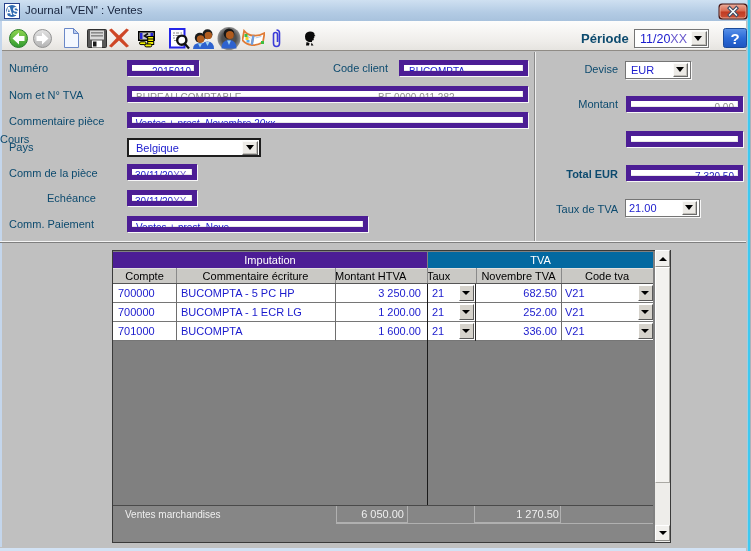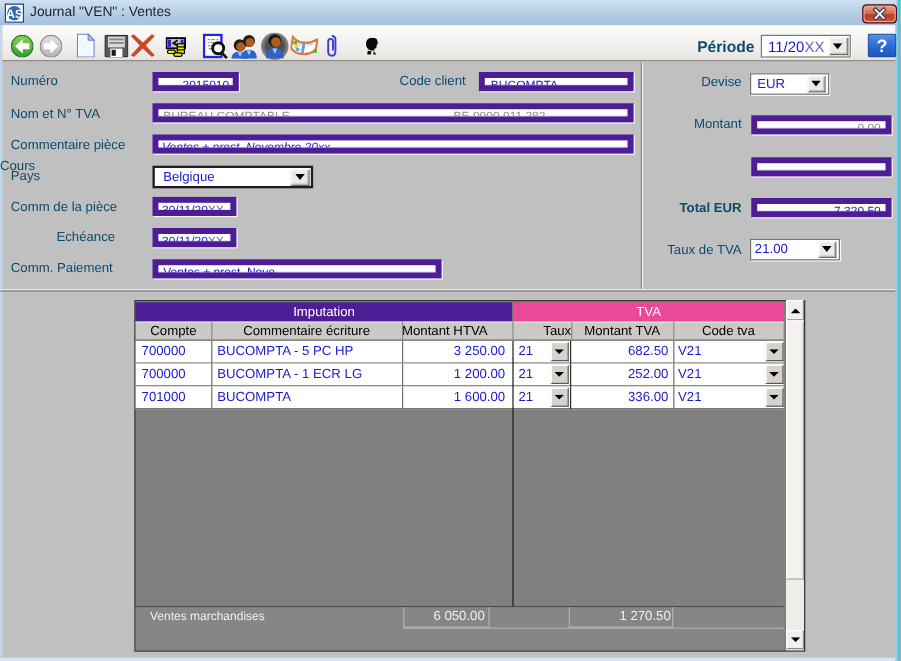--- a/index.html
+++ b/index.html
@@ -256,29 +256,29 @@
 <svg class="abs" style="left:685px;top:205px;" width="9" height="6">
     <path d="M0 0 L8 0 L4 5 Z" fill="#000"></path>
   </svg>
 
 <div class="abs" style="left:0;top:241px;width:746px;height:1px;background:#f4f4f4;"></div>
 <div class="abs" style="left:0;top:242px;width:746px;height:1px;background:#7e7e7e;"></div>
 
 <div class="abs" style="left:112px;top:250px;width:559px;height:293px;background:#808080;border:1px solid #3a3a3a;box-sizing:border-box;"></div>
 
 <div class="abs" style="left:113px;top:252px;width:314px;height:16px;background:#4c1d95;color:#fff;font-size:11px;text-align:center;line-height:16px;">Imputation</div>
-<div class="abs" style="left:428px;top:252px;width:225px;height:16px;background:#ec4899;color:#fff;font-size:11px;text-align:center;line-height:16px;">TVA</div>
+<div class="abs" style="left:428px;top:252px;width:225px;height:16px;background:#0369a1;color:#fff;font-size:11px;text-align:center;line-height:16px;">TVA</div>
 <div class="abs" style="left:427px;top:252px;width:1px;height:16px;background:#808080;"></div>
 
 <div class="abs" style="left:113px;top:268px;width:540px;height:16px;background:#cac9c5;border-top:1px solid #e2e1dd;border-bottom:1px solid #555;box-sizing:border-box;"></div>
 <div class="abs" style="left:113px;top:270px;width:63px;height:12px;font-size:11px;text-align:center;">Compte</div>
 <div class="abs" style="left:176px;top:270px;width:159px;height:12px;font-size:11px;text-align:center;">Commentaire écriture</div>
 <div class="abs" style="left:335px;top:270px;width:92px;height:12px;font-size:11px;text-align:left;">Montant HTVA</div>
-<div class="abs" style="left:427px;top:270px;width:49px;height:12px;font-size:11px;text-align:right;">Taux</div>
-<div class="abs" style="left:476px;top:270px;width:85px;height:12px;font-size:11px;text-align:center;">Montant TVA</div>
+<div class="abs" style="left:427px;top:270px;width:49px;height:12px;font-size:11px;text-align:left;">Taux</div>
+<div class="abs" style="left:476px;top:270px;width:85px;height:12px;font-size:11px;text-align:center;">Novembre TVA</div>
 <div class="abs" style="left:561px;top:270px;width:92px;height:12px;font-size:11px;text-align:center;">Code tva</div>
 <div class="abs" style="left:176px;top:268px;width:1px;height:15px;background:#8a8a8a;"></div>
 <div class="abs" style="left:335px;top:268px;width:1px;height:15px;background:#8a8a8a;"></div>
 <div class="abs" style="left:427px;top:268px;width:1px;height:15px;background:#8a8a8a;"></div>
 <div class="abs" style="left:476px;top:268px;width:1px;height:15px;background:#8a8a8a;"></div>
 <div class="abs" style="left:561px;top:268px;width:1px;height:15px;background:#8a8a8a;"></div>
 
 <div class="abs" style="left:113px;top:284px;width:540px;height:19px;background:#fff;border-bottom:1px solid #767676;box-sizing:border-box;"></div>
 <div class="abs blue" style="left:118px;top:287px;font-size:11px;">700000</div>
 <div class="abs blue" style="left:181px;top:287px;font-size:11px;">BUCOMPTA - 5 PC HP</div>

